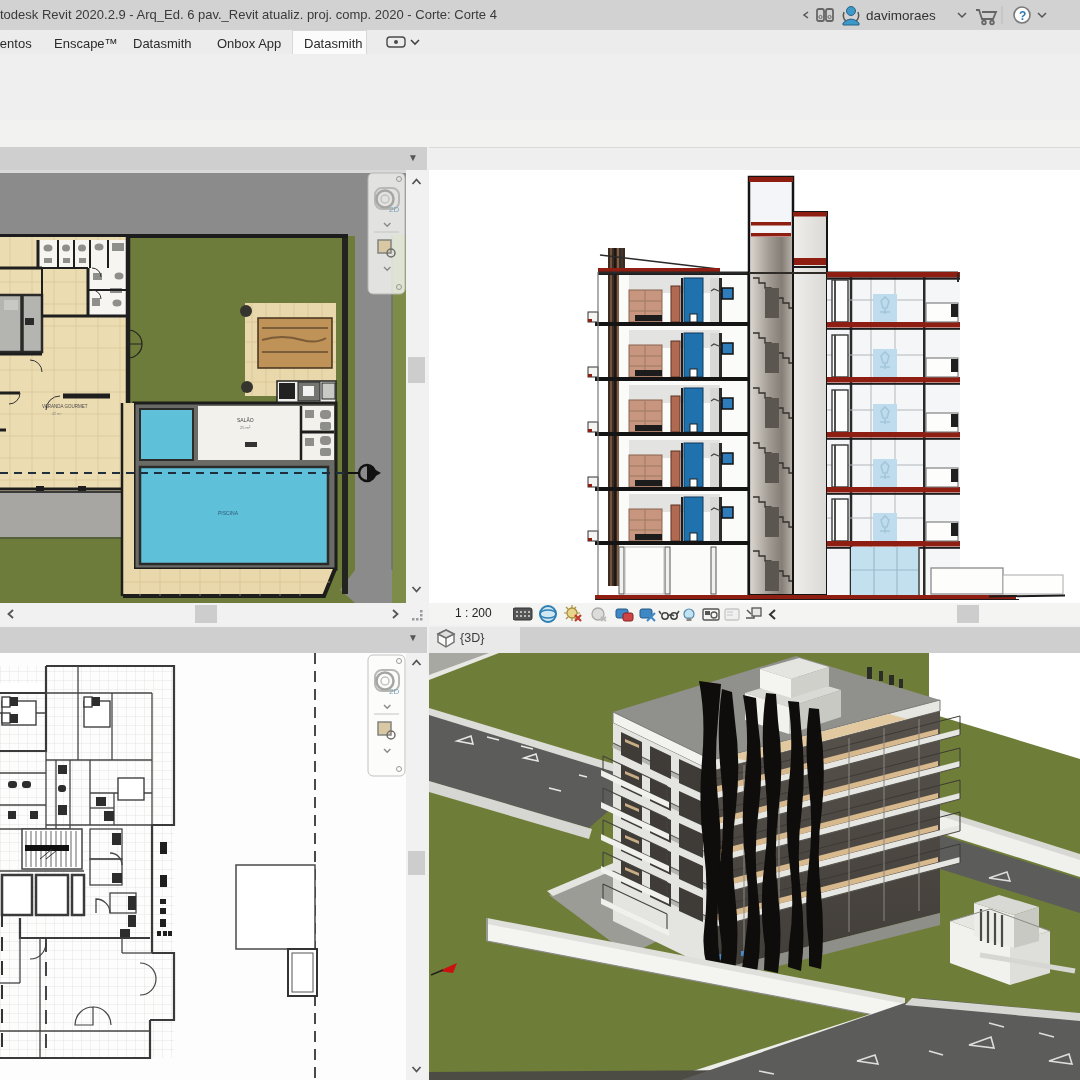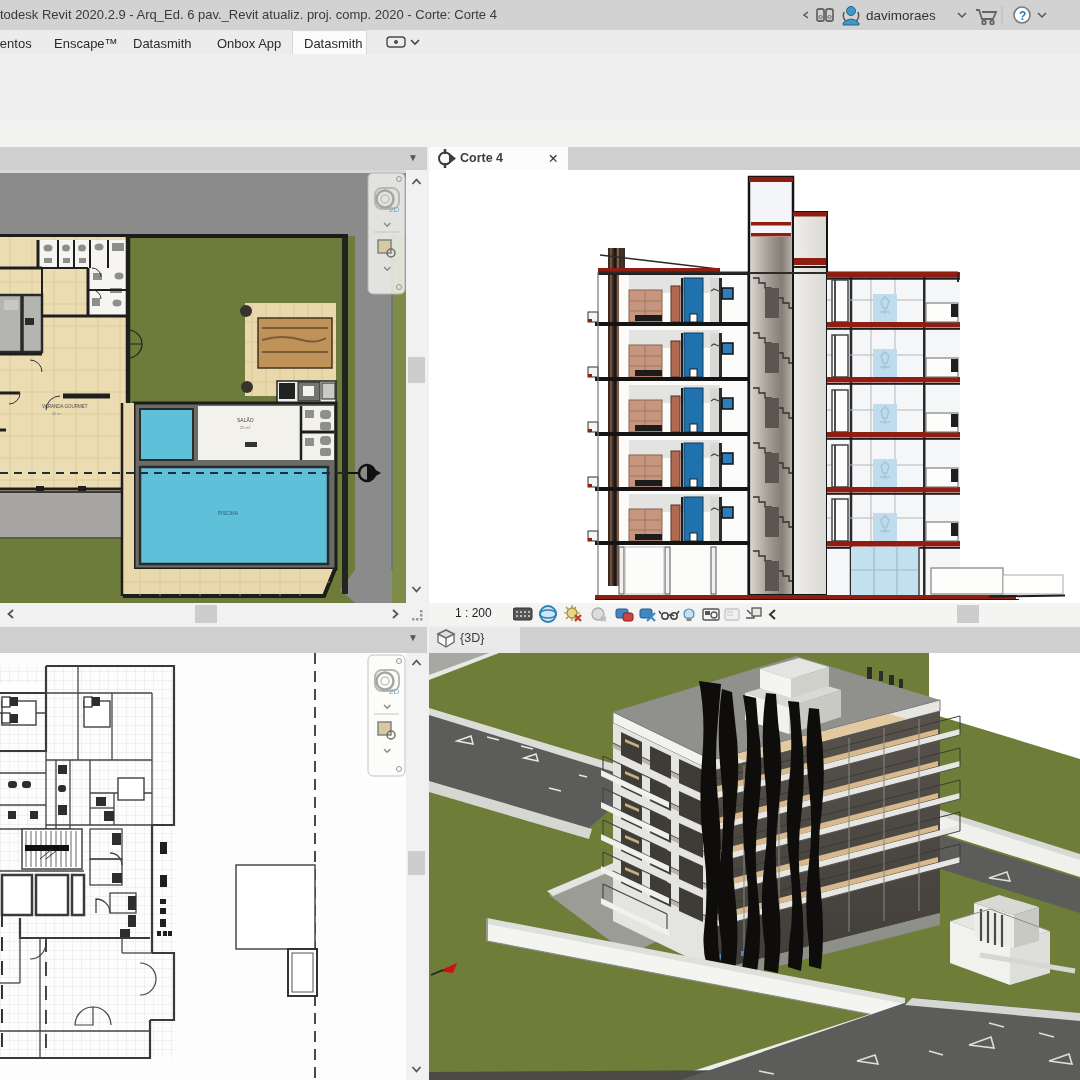--- a/index.html
+++ b/index.html
@@ -87,31 +87,20 @@
       <circle cx="11" cy="12" r="2" fill="#4a4a4a"></circle>
       <path d="M26,10 l4,4 l4,-4" fill="none" stroke="#444" stroke-width="1.6"></path>
     </svg>
   </div>
   <div id="ribbon" class="abs"></div>
   <div id="ribbon2" class="abs"></div>
 
   <div id="tabbar-tl" class="abs tabbar">
       <div class="ovf" style="left:408px;">▼</div>
     </div>
-  <div id="tabbar-tr" class="abs tabbar">
-    <div class="wtab" style="left:0;width:139px;">
-      <svg width="24" height="23" viewBox="0 0 24 23" style="left:5px;top:0;">
-      <circle cx="11" cy="11.5" r="6" fill="#fdfdfd" stroke="#3c3c3c" stroke-width="2"></circle>
-      <path d="M11,2 l0,5 M11,16 l0,5" stroke="#3c3c3c" stroke-width="2.5"></path>
-      <path d="M15,6 L22,11.5 L15,17 Z" fill="#3c3c3c"></path>
-    </svg>
-      <div class="txt" style="left:31px;">Corte 4</div>
-      <div class="txt" style="left:119px;font-weight:normal;color:#333;">✕</div>
-    </div>
-  </div>
   <div id="tabbar-bl" class="abs tabbar">
       <div class="ovf" style="left:408px;">▼</div>
     </div>
   <div id="tabbar-br" class="abs tabbar">
     <div class="wtab" style="left:0;width:91px;height:26px;background:#e9e9e9;">
       <svg width="24" height="23" viewBox="0 0 24 23" style="left:5px;top:0;">
       <path d="M12,3 L20,7 L20,15 L12,20 L4,15 L4,7 Z" fill="#fafaf9" stroke="#6e6e6e" stroke-width="1.4"></path>
       <path d="M4,7 L12,11 L20,7 M12,11 L12,20" fill="none" stroke="#6e6e6e" stroke-width="1.4"></path>
       <path d="M4,7 L12,3 L20,7 L12,11 Z" fill="#e0e0de" stroke="#6e6e6e" stroke-width="1.4"></path>
     </svg>

